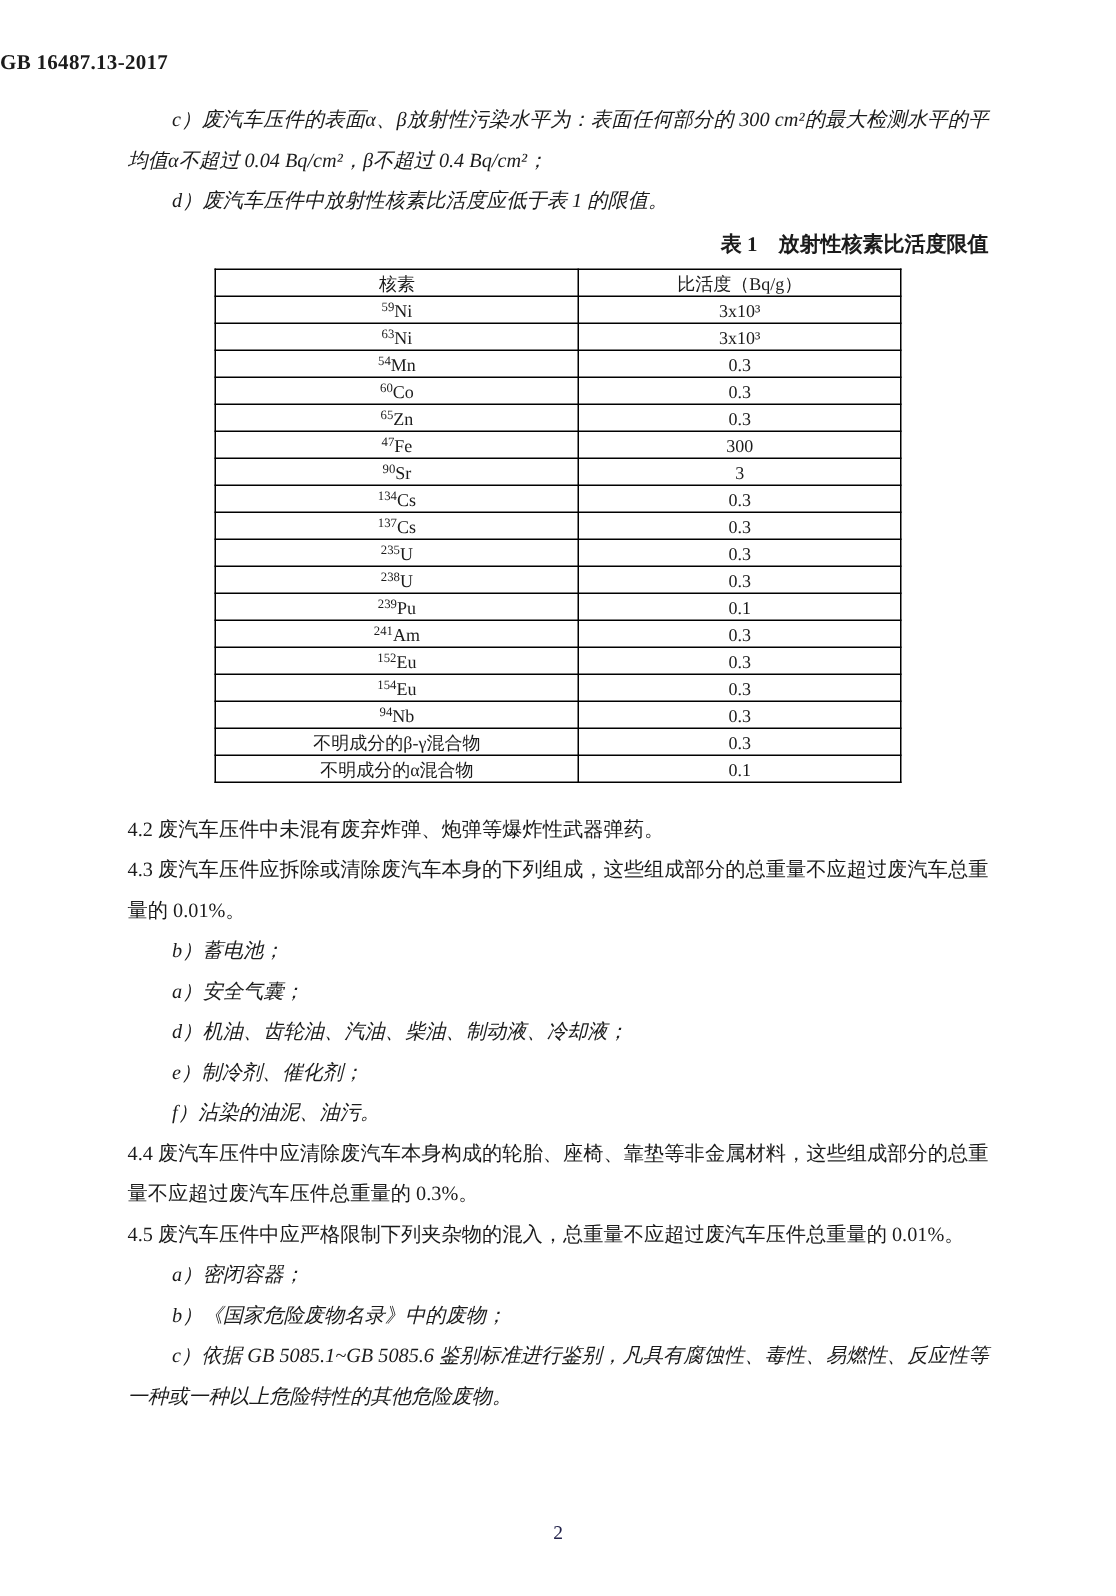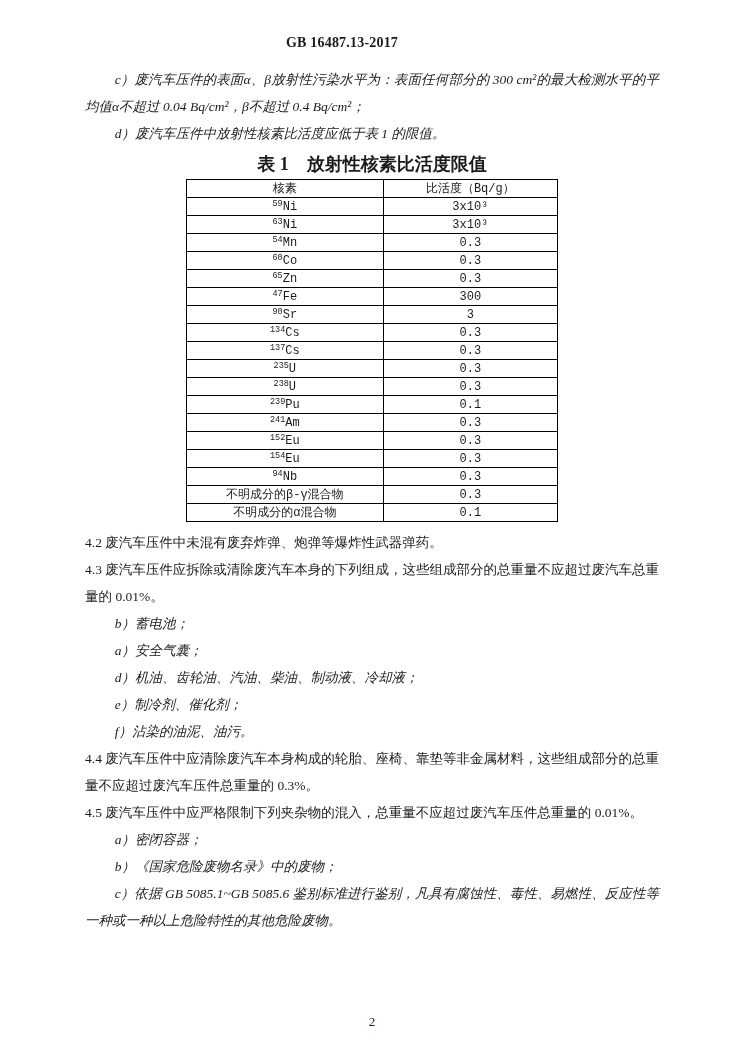--- a/index.html
+++ b/index.html
@@ -8,49 +8,48 @@
     width: 744px;
     height: 1064px;
     background: #ffffff;
     color: #1b1b1b;
     font-family: "Liberation Serif", "DejaVu Serif", serif;
     overflow: hidden;
     box-sizing: border-box;
   }
   .running-header {
     padding: 34px 60px 0 0;
-    text-align: center;
+    text-align: left;
     font-weight: bold;
     font-size: 14px;
     line-height: 18px;
     letter-spacing: 0.2px;
   }
   .content {
     margin: 14px 85px 0 85px;
     font-size: 13.5px;
     line-height: 27px;
     text-align: justify;
   }
   .content p { margin: 0; }
   .indent { text-indent: 2.2em; font-style: italic; }
   .tbl-title {
-    text-align: center;
+    text-align: right;
     font-weight: bold;
-    font-size: 18px;
+    font-size: 14px;
     line-height: 22px;
     margin-top: 6px;
     text-indent: 0;
   }
   table.limits {
-    width: 372px;
-    margin: 4px auto 7px auto;
+    width: 458px;
+    margin: 4px auto 17px auto;
     border-collapse: collapse;
     table-layout: fixed;
     font-size: 12px;
-    font-family: Liberation Mono, monospace;
   }
   table.limits col.c1 { width: 53%; }
   table.limits col.c2 { width: 47%; }
   table.limits th, table.limits td {
     border: 1px solid #000;
     text-align: center;
     vertical-align: middle;
     font-weight: normal;
     padding: 0;
     height: 17px;

